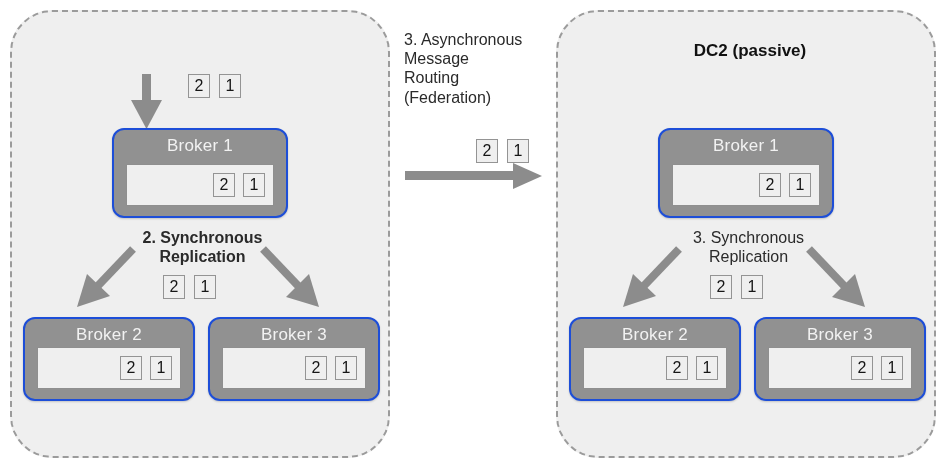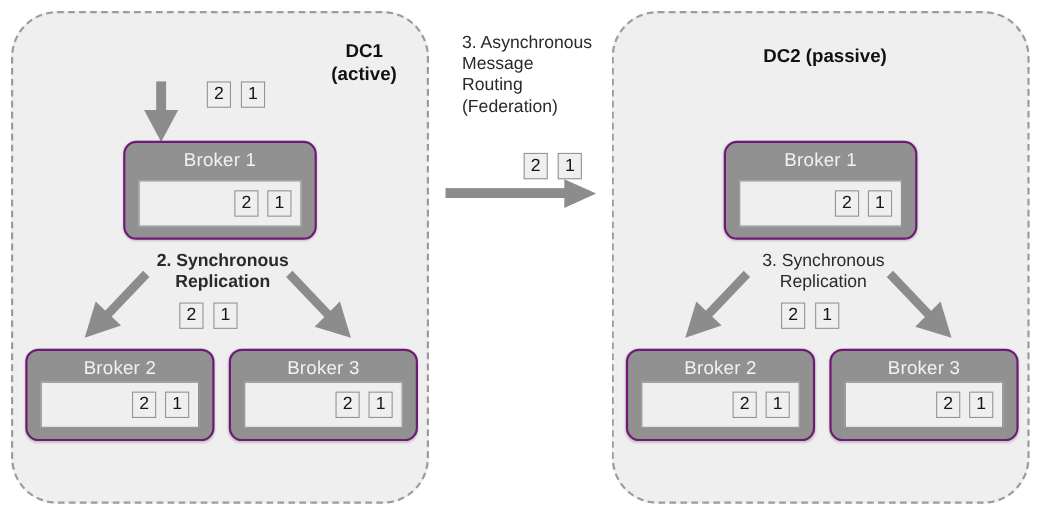--- a/index.html
+++ b/index.html
@@ -38,21 +38,21 @@
     line-height: 1.25;
     white-space: pre-line;
   }
   #dc1-label { left: 286px; top: 36px; width: 90px; }
   #dc2-label { left: 640px; top: 40px; width: 220px; text-align: center; }
 
   
   .broker {
     position: absolute;
     background: #919191;
-    border: 2px solid #701a75;
+    border: 2px solid #1d4ed8;
     border-radius: 12px;
     box-sizing: border-box;
     box-shadow: 0 1px 2px rgba(0,0,0,.18);
   }
   .broker-title {
     position: absolute;
     top: 6px;
     left: 0;
     right: 0;
     text-align: center;
@@ -110,21 +110,21 @@
 
   
   .caption {
     position: absolute;
     font-size: 16px;
     color: #2a2a2a;
     line-height: 1.2;
     white-space: pre-line;
   }
   #cap-publish     { left: 112px; top: 24px;  width: 190px; text-align: center; }
-  #cap-federation  { left: 404px; top: 30px;  width: 150px; text-align: left; margin-left: 16px; }
+  #cap-federation  { left: 404px; top: 30px;  width: 150px; text-align: left; }
   #cap-dc1-repl    { left: 120px; top: 228px; width: 165px; text-align: center; font-weight: bold; }
   #cap-dc2-repl    { left: 666px; top: 228px; width: 165px; text-align: center; }
 
   
   #arrows {
     position: absolute;
     left: 0; top: 0;
     width: 946px; height: 468px;
     pointer-events: none;
   }
@@ -162,22 +162,20 @@
     <g>
       <line x1="679" y1="249" x2="638" y2="292" stroke="#8c8c8c" stroke-width="8"></line>
       <polygon points="623,307 633,274 656,296" fill="#8c8c8c"></polygon>
     </g>
     <g>
       <line x1="809" y1="249" x2="850" y2="292" stroke="#8c8c8c" stroke-width="8"></line>
       <polygon points="865,307 832,297 855,274" fill="#8c8c8c"></polygon>
     </g>
   </svg>
 
-  <div class="dc-label" id="dc1-label">DC1
-(active)</div>
   <div class="dc-label" id="dc2-label">DC2 (passive)</div>
 
   <div class="caption" id="cap-federation">3. Asynchronous
 Message
 Routing
 (Federation)</div>
   <div class="caption" id="cap-dc1-repl">2. Synchronous
 Replication</div>
   <div class="caption" id="cap-dc2-repl">3. Synchronous
 Replication</div>

